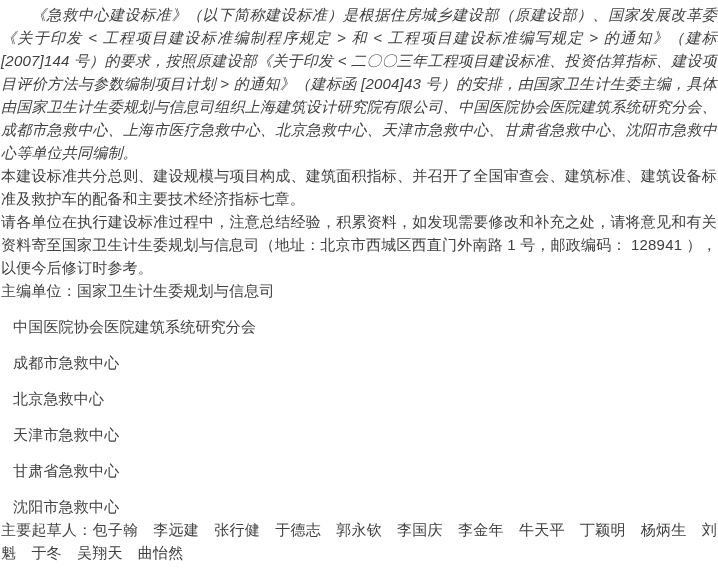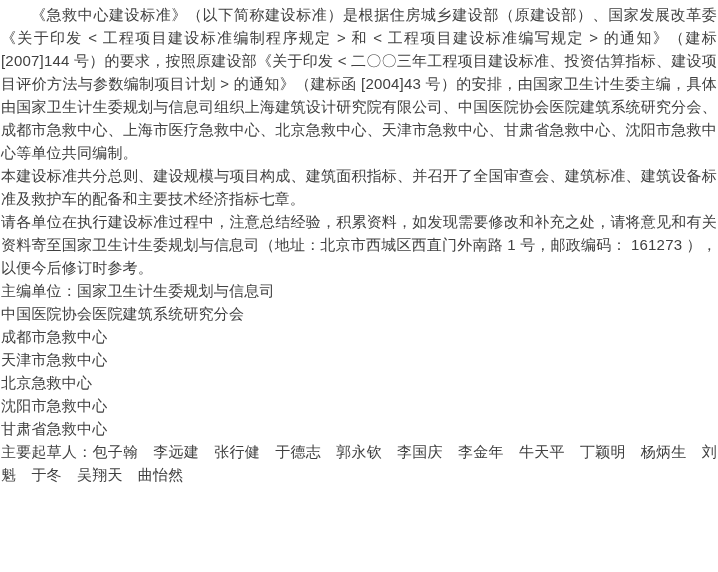--- a/index.html
+++ b/index.html
@@ -23,35 +23,38 @@
     color: #404040;
     text-align: justify;
     letter-spacing: 0.2px;
   }
   .para {
     margin: 0;
     padding: 0;
   }
   .para.first-indent {
     text-indent: 2em;
+    font-style: italic;
   }
   .para.unit-indent {
+    padding-left: 12px;
+    margin-top: 13px;
   }
 </style>
 </head>
 <body>
 
 <div class="page">
   <p class="para first-indent">《急救中心建设标准》（以下简称建设标准）是根据住房城乡建设部（原建设部）、国家发展改革委《关于印发 &lt; 工程项目建设标准编制程序规定 &gt; 和 &lt; 工程项目建设标准编写规定 &gt; 的通知》（建标 [2007]144 号）的要求，按照原建设部《关于印发 &lt; 二〇〇三年工程项目建设标准、投资估算指标、建设项目评价方法与参数编制项目计划 &gt; 的通知》（建标函 [2004]43 号）的安排，由国家卫生计生委主编，具体由国家卫生计生委规划与信息司组织上海建筑设计研究院有限公司、中国医院协会医院建筑系统研究分会、成都市急救中心、上海市医疗急救中心、北京急救中心、天津市急救中心、甘肃省急救中心、沈阳市急救中心等单位共同编制。</p>
   <p class="para">本建设标准共分总则、建设规模与项目构成、建筑面积指标、并召开了全国审查会、建筑标准、建筑设备标准及救护车的配备和主要技术经济指标七章。</p>
-  <p class="para">请各单位在执行建设标准过程中，注意总结经验，积累资料，如发现需要修改和补充之处，请将意见和有关资料寄至国家卫生计生委规划与信息司（地址：北京市西城区西直门外南路 1 号，邮政编码： 161273 ），以便今后修订时参考。</p>
+  <p class="para">请各单位在执行建设标准过程中，注意总结经验，积累资料，如发现需要修改和补充之处，请将意见和有关资料寄至国家卫生计生委规划与信息司（地址：北京市西城区西直门外南路 1 号，邮政编码： 128941 ），以便今后修订时参考。</p>
 
   <p class="para">主编单位：国家卫生计生委规划与信息司</p>
 
   <p class="para unit-indent">中国医院协会医院建筑系统研究分会</p>
   <p class="para unit-indent">成都市急救中心</p>
+  <p class="para unit-indent">北京急救中心</p>
   <p class="para unit-indent">天津市急救中心</p>
-  <p class="para unit-indent">北京急救中心</p>
+  <p class="para unit-indent">甘肃省急救中心</p>
   <p class="para unit-indent">沈阳市急救中心</p>
-  <p class="para unit-indent">甘肃省急救中心</p>
 
   <p class="para">主要起草人：包子翰　李远建　张行健　于德志　郭永钦　李国庆　李金年　牛天平　丁颖明　杨炳生　刘魁　于冬　吴翔天　曲怡然</p>
 </div>
 
 </body></html>

